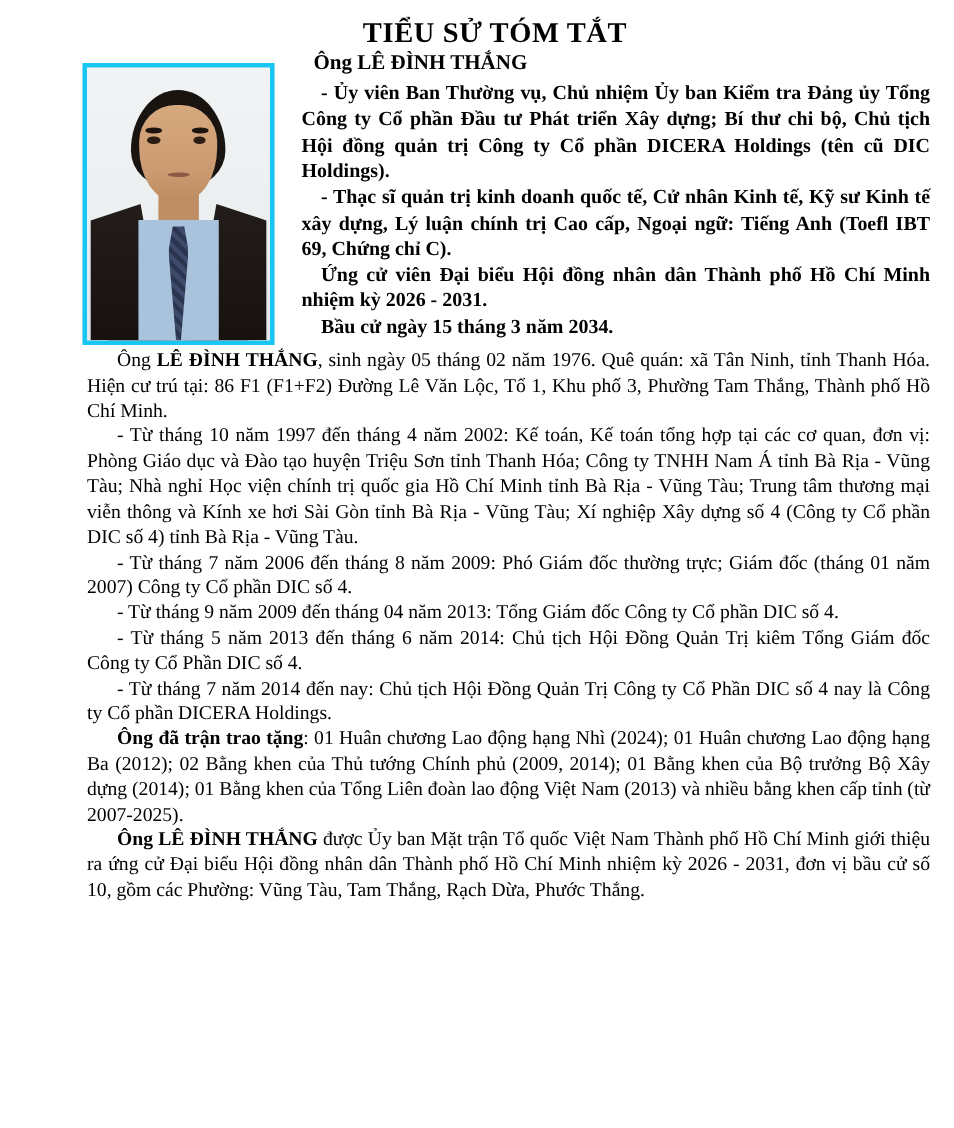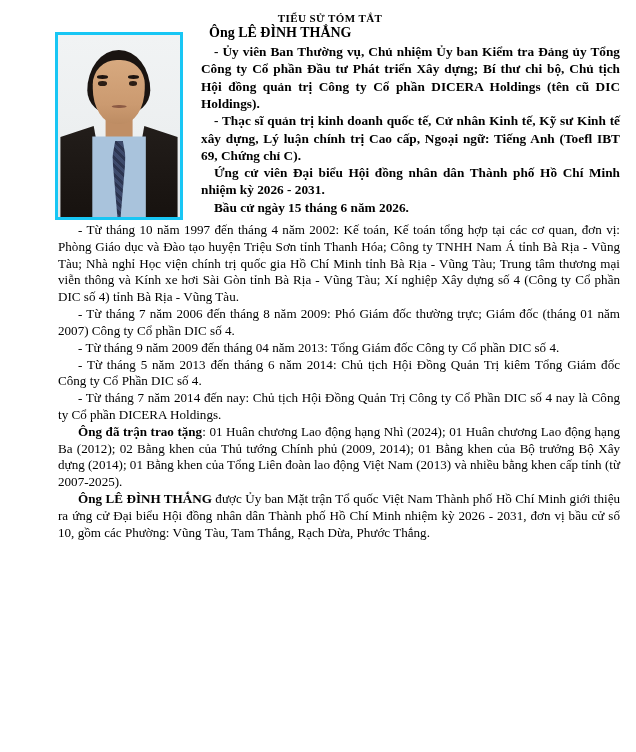--- a/index.html
+++ b/index.html
@@ -19,21 +19,21 @@
     width: 636px;
     height: 752px;
     box-sizing: border-box;
     padding: 0;
   }
 
   
   .doc-title {
     text-align: center;
     font-weight: bold;
-    font-size: 11px;
+    font-size: 19px;
     letter-spacing: 0.4px;
     padding-top: 12px;
     margin-left: 24px;
   }
 
   
   .photo-wrap {
     float: left;
     width: 130px;
     margin: 8px 16px 2px 55px;
@@ -216,25 +216,26 @@
         <div class="ph-mouth"></div>
       </div>
     </div>
   </div>
 
   <div class="intro">
     <div class="name-line">Ông LÊ ĐÌNH THẮNG</div>
     <p class="ind">- Ủy viên Ban Thường vụ, Chủ nhiệm Ủy ban Kiểm tra Đảng ủy Tổng Công ty Cổ phần Đầu tư Phát triển Xây dựng; Bí thư chi bộ, Chủ tịch Hội đồng quản trị Công ty Cổ phần DICERA Holdings (tên cũ DIC Holdings).</p>
     <p class="ind">- Thạc sĩ quản trị kinh doanh quốc tế, Cử nhân Kinh tế, Kỹ sư Kinh tế xây dựng, Lý luận chính trị Cao cấp, Ngoại ngữ: Tiếng Anh (Toefl IBT 69, Chứng chỉ C).</p>
     <p class="ind">Ứng cử viên Đại biểu Hội đồng nhân dân Thành phố Hồ Chí Minh nhiệm kỳ 2026 - 2031.</p>
-    <p class="ind">Bầu cử ngày 15 tháng 6 năm 2026.</p>
+    <p class="ind">Bầu cử ngày 15 tháng 3 năm 2034.</p>
   </div>
 
   <div class="body-text">
 
+    <p><span>Ông </span><b>LÊ ĐÌNH THẮNG</b><span>, sinh ngày 05 tháng 02 năm 1976. Quê quán: xã Tân Ninh, tỉnh Thanh Hóa. Hiện cư trú tại: 86 F1 (F1+F2) Đường Lê Văn Lộc, Tổ 1, Khu phố 3, Phường Tam Thắng, Thành phố Hồ Chí Minh.</span></p>
 
 
     <p>- Từ tháng 10 năm 1997 đến tháng 4 năm 2002: Kế toán, Kế toán tổng hợp tại các cơ quan, đơn vị: Phòng Giáo dục và Đào tạo huyện Triệu Sơn tỉnh Thanh Hóa; Công ty TNHH Nam Á tỉnh Bà Rịa - Vũng Tàu; Nhà nghỉ Học viện chính trị quốc gia Hồ Chí Minh tỉnh Bà Rịa - Vũng Tàu; Trung tâm thương mại viễn thông và Kính xe hơi Sài Gòn tỉnh Bà Rịa - Vũng Tàu; Xí nghiệp Xây dựng số 4 (Công ty Cổ phần DIC số 4) tỉnh Bà Rịa - Vũng Tàu.</p>
     <p>- Từ tháng 7 năm 2006 đến tháng 8 năm 2009: Phó Giám đốc thường trực; Giám đốc (tháng 01 năm 2007) Công ty Cổ phần DIC số 4.</p>
     <p>- Từ tháng 9 năm 2009 đến tháng 04 năm 2013: Tổng Giám đốc Công ty Cổ phần DIC số 4.</p>
     <p>- Từ tháng 5 năm 2013 đến tháng 6 năm 2014: Chủ tịch Hội Đồng Quản Trị kiêm Tổng Giám đốc Công ty Cổ Phần DIC số 4.</p>
     <p>- Từ tháng 7 năm 2014 đến nay: Chủ tịch Hội Đồng Quản Trị Công ty Cổ Phần DIC số 4 nay là Công ty Cổ phần DICERA Holdings.</p>
 
     <p><b>Ông đã trận trao tặng</b><span>: 01 Huân chương Lao động hạng Nhì (2024); 01 Huân chương Lao động hạng Ba (2012); 02 Bằng khen của Thủ tướng Chính phủ (2009, 2014); 01 Bằng khen của Bộ trưởng Bộ Xây dựng (2014); 01 Bằng khen của Tổng Liên đoàn lao động Việt Nam (2013) và nhiều bằng khen cấp tỉnh (từ 2007-2025).</span></p>
 

